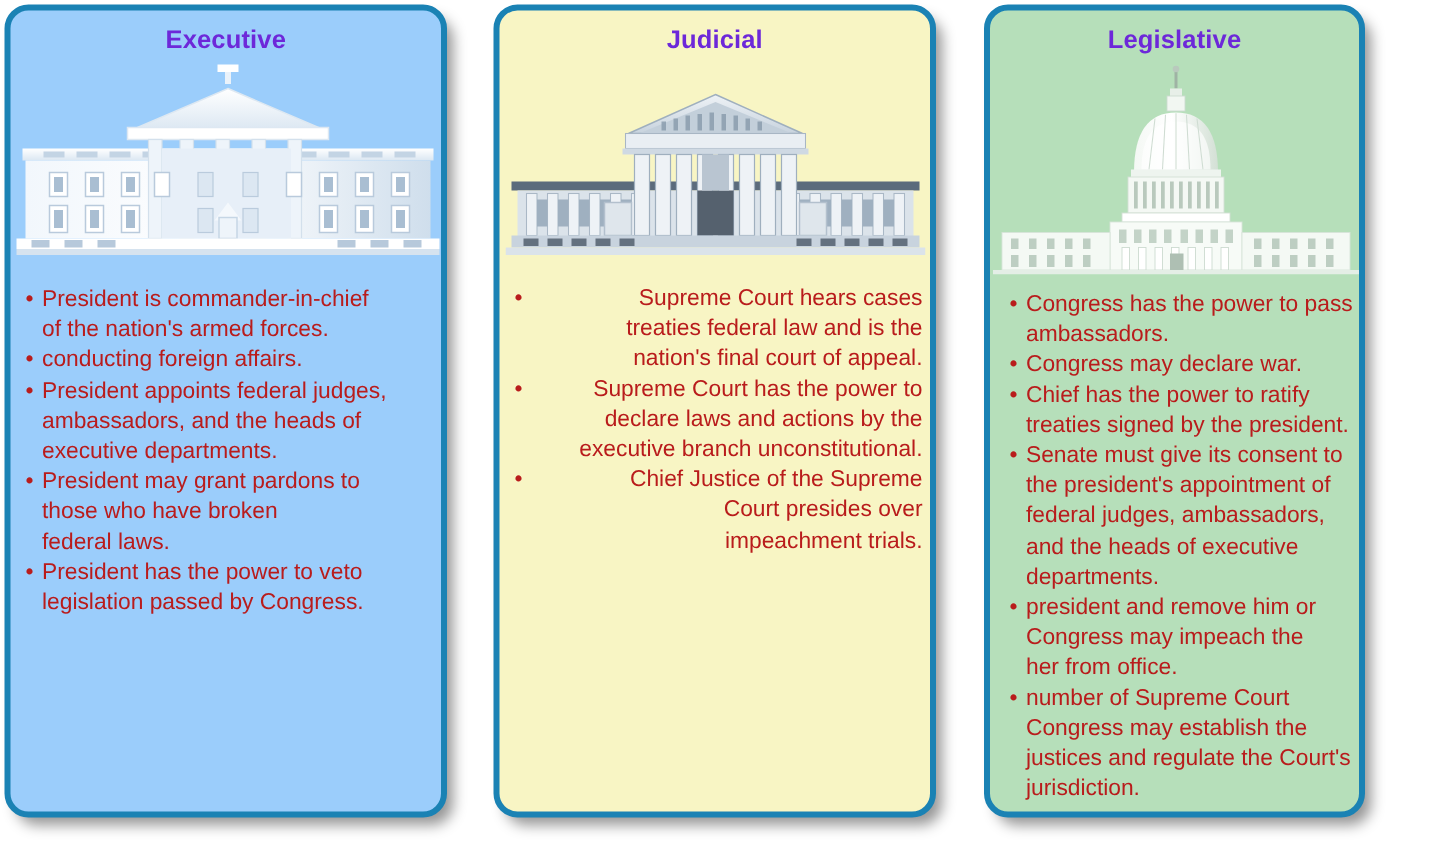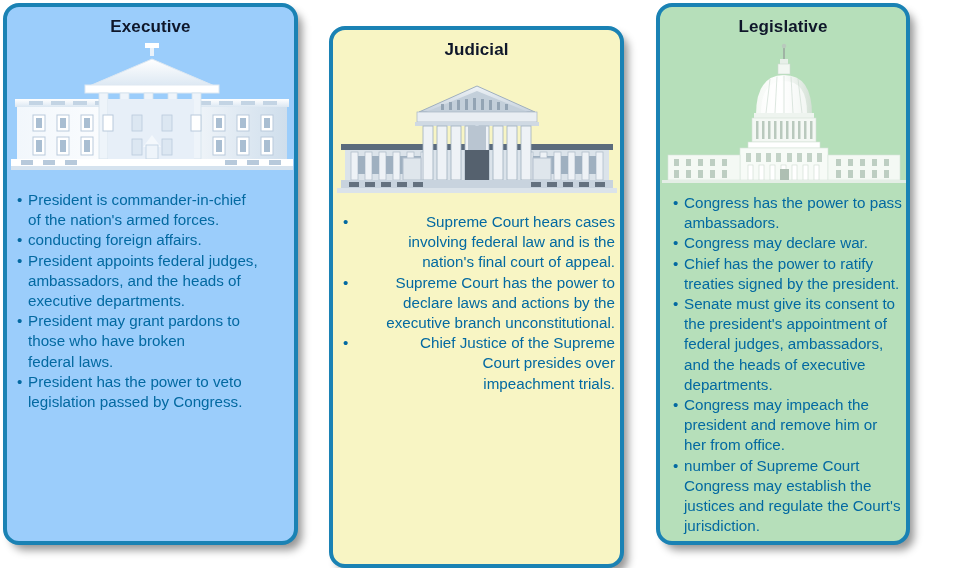--- a/index.html
+++ b/index.html
@@ -26,49 +26,49 @@
     position: absolute;
     top: 3px;
     height: 542px;
     box-sizing: border-box;
     border: 4px solid #1a82b4;
     border-radius: 16px;
     box-shadow: 6px 7px 9px -2px rgba(0,0,0,0.42);
     overflow: hidden;
   }
   .panel-executive  { left: 3px;   width: 295px; background: #9bcdfb; }
-  .panel-judicial   { left: 329px; width: 295px; background: #f8f5c4; margin-top: 23px; }
+  .panel-judicial   { left: 329px; width: 295px; background: #f8f5c4; }
   .panel-legislative{ left: 656px; width: 254px; background: #b6dfba; }
 
   .panel-title {
     text-align: center;
     font-size: 17px;
     font-weight: bold;
-    color: #0f172a;
+    color: #6d28d9;
     margin-top: 10px;
     letter-spacing: 0.1px;
   }
 
   .art {
     position: relative;
     width: 100%;
   }
   .art svg { display: block; margin: 0 auto; }
 
   .art-exec { height: 140px; margin-top: 2px; }
   .art-jud  { height: 128px; margin-top: 14px; }
   .art-leg  { height: 142px; margin-top: 4px; }
 
   .bullets {
     list-style: none;
     margin: 0;
     padding: 0;
     font-size: 15.2px;
     line-height: 20.2px;
-    color: #0369a1;
+    color: #b91c1c;
   }
   .bullets li {
     position: relative;
     padding-left: 11px;
     margin: 0;
   }
   .bullets li::before {
     content: "\2022";
     position: absolute;
     left: 0;
@@ -299,21 +299,21 @@
             <rect x="242" y="108" width="10" height="5"></rect>
           <rect x="258" y="108" width="10" height="5"></rect>
         </g>
         <rect x="0" y="114" width="280" height="5" fill="#dbe3ea"></rect>
       </svg>
     </div>
 
     <ul class="bullets bl-jud">
       <li>
         <span class="nowrapline">Supreme Court hears cases</span>
-        <span class="nowrapline">involving federal law and is the</span>
+        <span class="nowrapline">treaties federal law and is the</span>
         <span class="nowrapline">nation's final court of appeal.</span>
       </li>
       <li>
         <span class="nowrapline">Supreme Court has the power to</span>
         <span class="nowrapline">declare laws and actions by the</span>
         <span class="nowrapline">executive branch unconstitutional.</span>
       </li>
       <li>
         <span class="nowrapline">Chief Justice of the Supreme</span>
         <span class="nowrapline">Court presides over</span>
@@ -435,22 +435,22 @@
         <span class="nowrapline">treaties signed by the president.</span>
       </li>
       <li>
         <span class="nowrapline">Senate must give its consent to</span>
         <span class="nowrapline">the president's appointment of</span>
         <span class="nowrapline">federal judges, ambassadors,</span>
         <span class="nowrapline">and the heads of executive</span>
         <span class="nowrapline">departments.</span>
       </li>
       <li>
+        <span class="nowrapline">president and remove him or</span>
         <span class="nowrapline">Congress may impeach the</span>
-        <span class="nowrapline">president and remove him or</span>
         <span class="nowrapline">her from office.</span>
       </li>
       <li>
         <span class="nowrapline">number of Supreme Court</span>
         <span class="nowrapline">Congress may establish the</span>
         <span class="nowrapline">justices and regulate the Court's</span>
         <span class="nowrapline">jurisdiction.</span>
       </li>
     </ul>
   </section>

